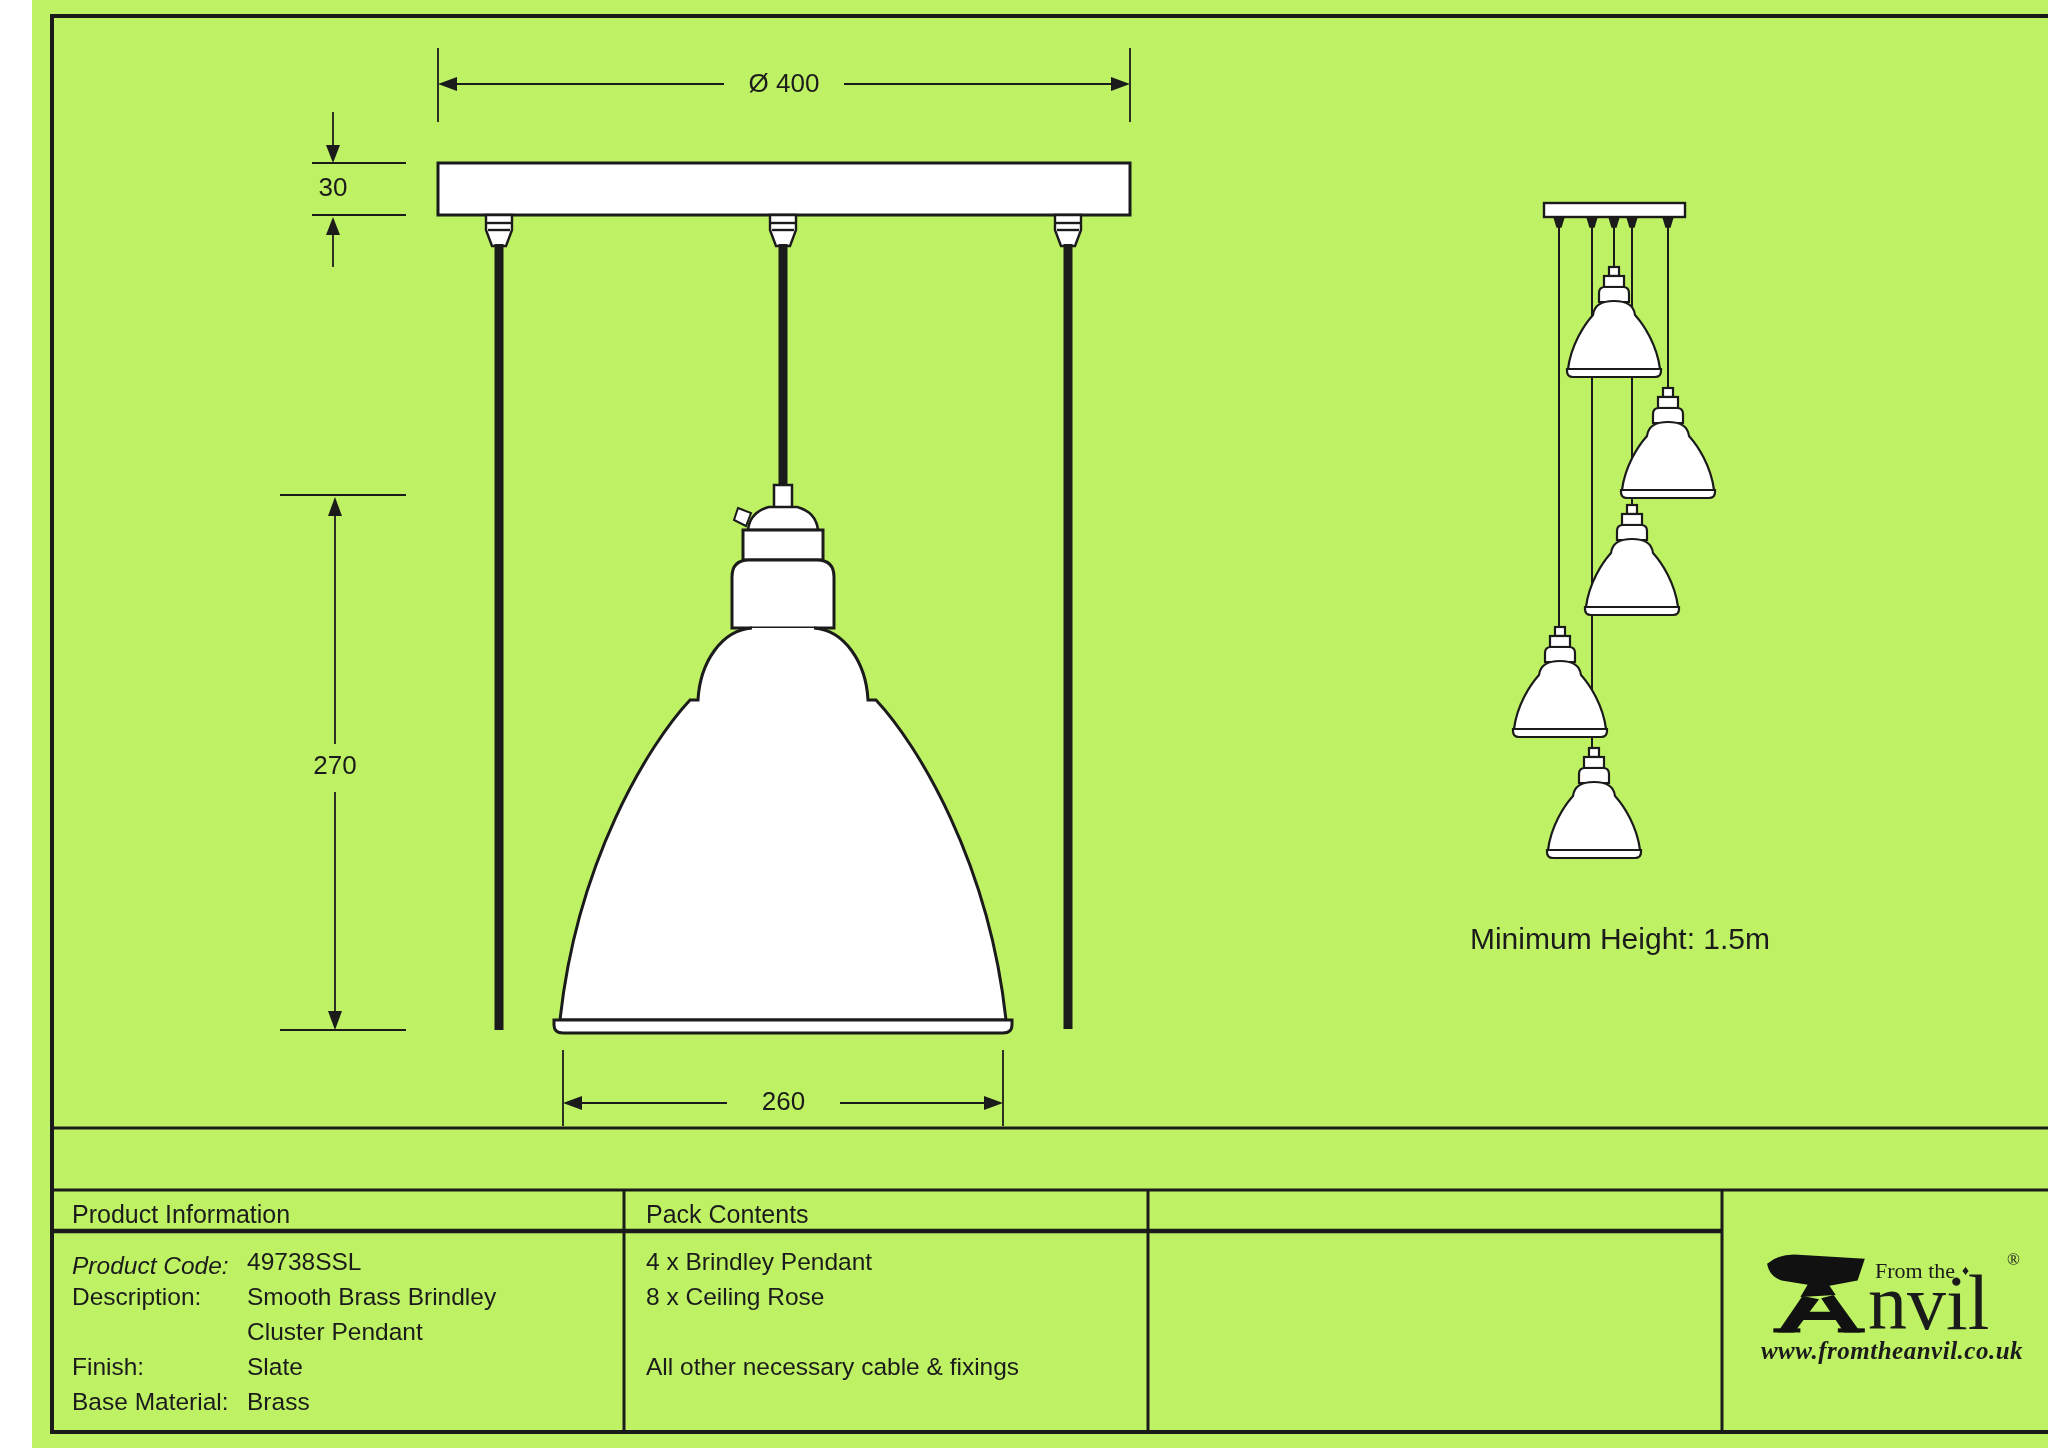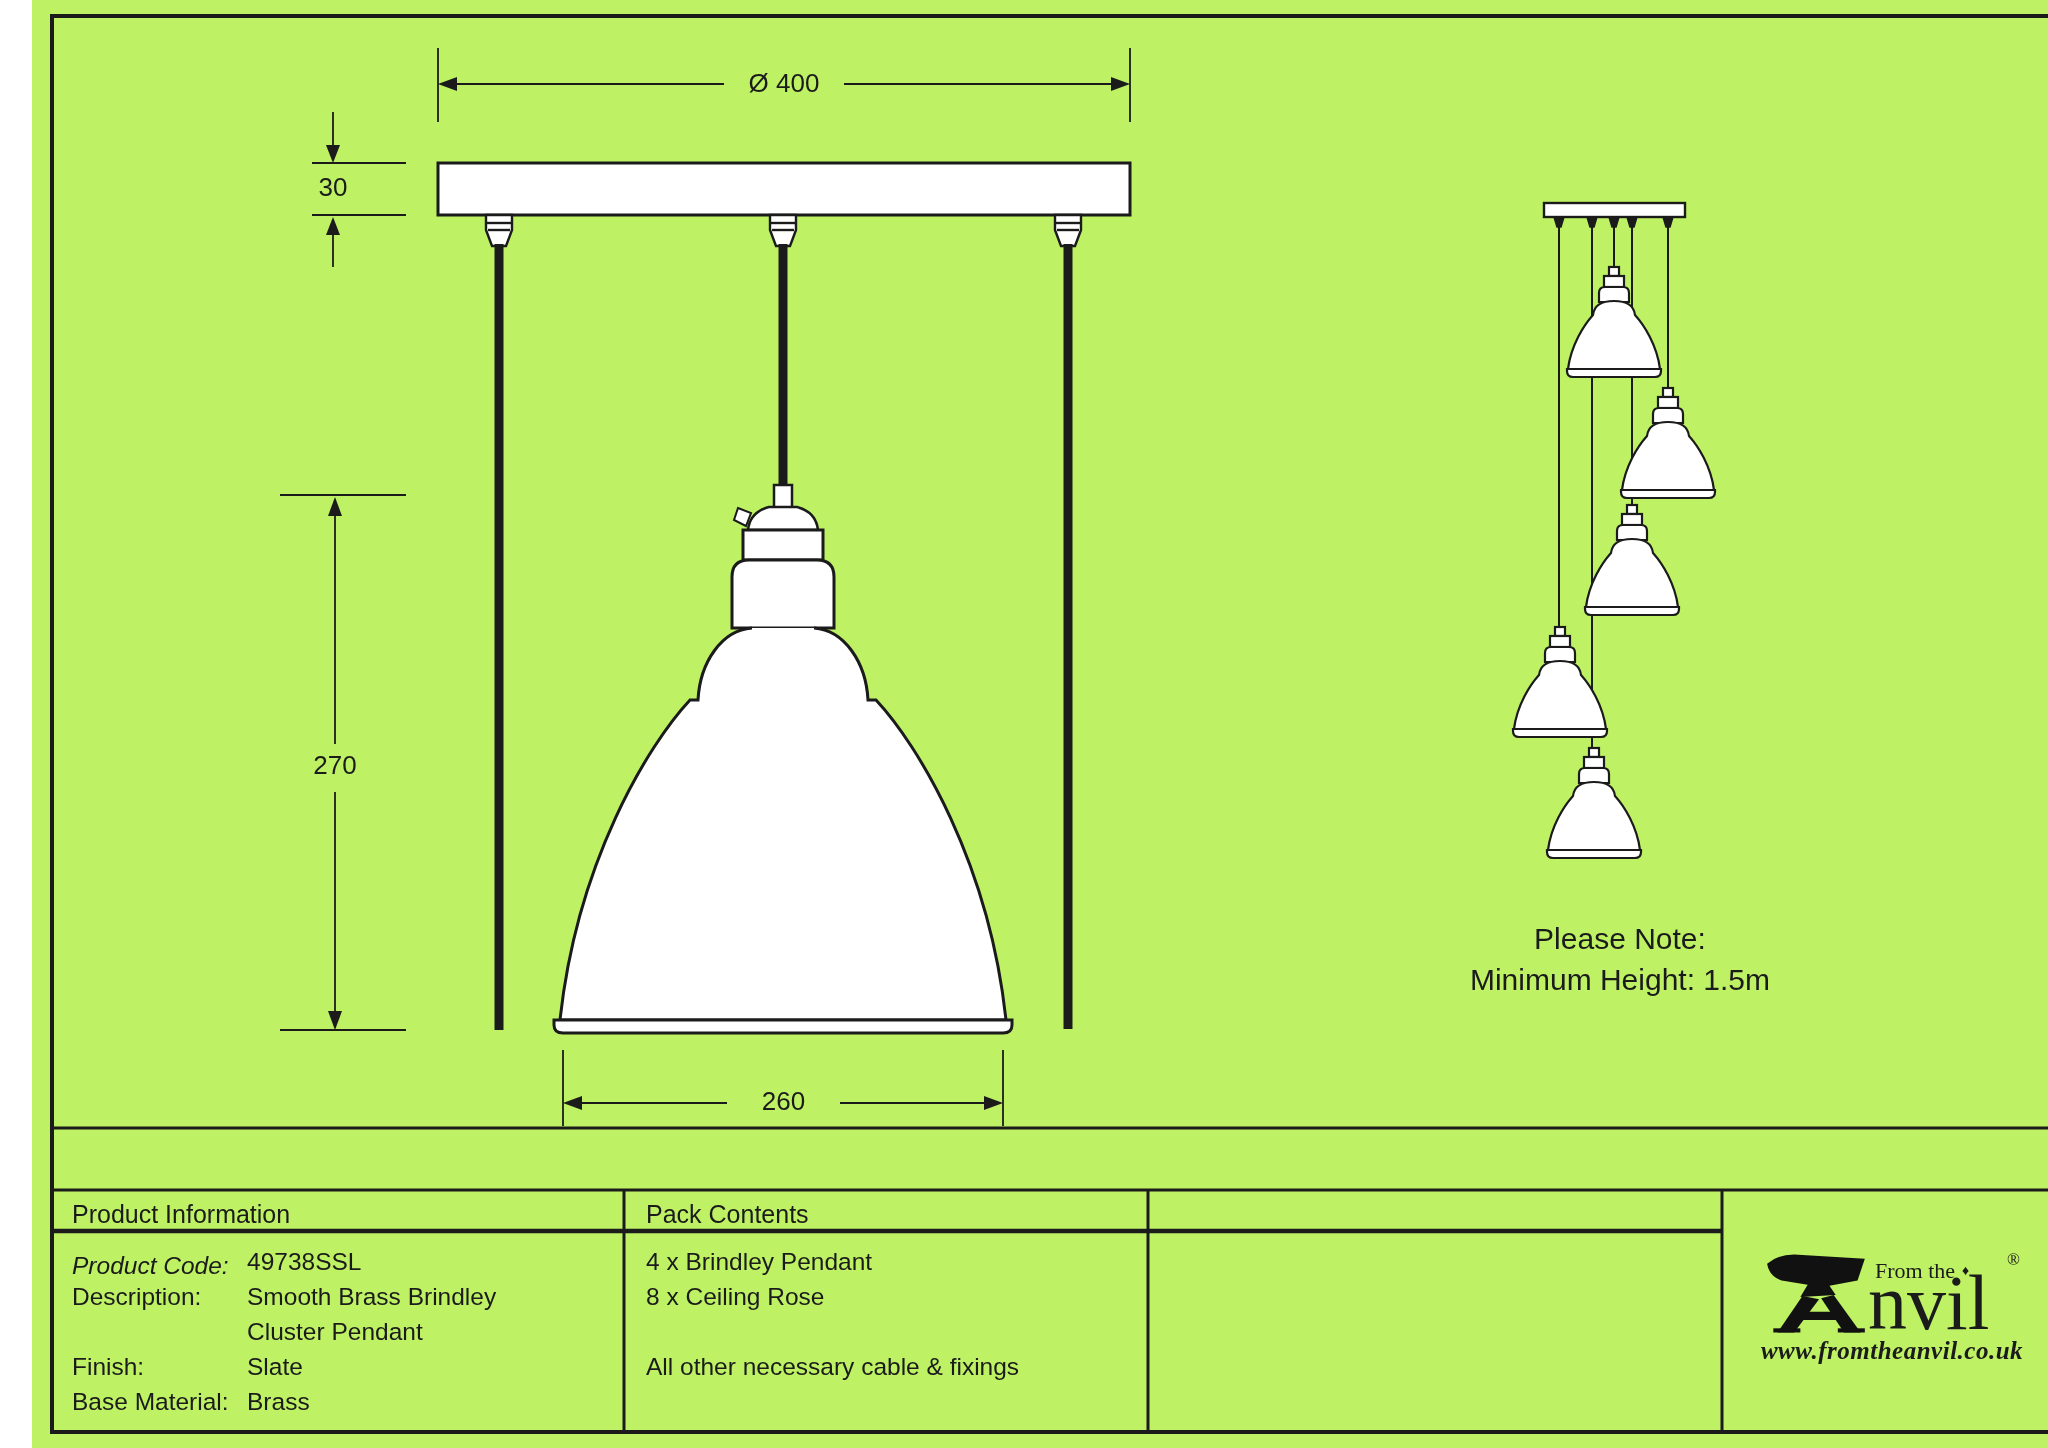--- a/index.html
+++ b/index.html
@@ -137,21 +137,20 @@
       <use href="#mini" x="1562" y="748"></use>
     </g>
   </svg>
 
   <div class="txt dim" style="left:692px;top:68px;width:120px;">Ø 400</div>
   <div class="txt dim" style="left:271px;top:172px;width:60px;">30</div>
   <div class="txt dim" style="left:263px;top:750px;width:80px;">270</div>
   <div class="txt dim" style="left:695px;top:1086px;width:113px;">260</div>
 
   <div class="txt cluster-note" style="left:1388px;top:918px;width:400px;">
-    <div>Please Note:</div>
     <div>Minimum Height: 1.5m</div>
   </div>
 
 
   <div class="txt th" style="left:40px;top:1199px;">Product Information</div>
   <div class="txt th" style="left:614px;top:1199px;">Pack Contents</div>
 
   <div>
     <div class="txt cell-label" style="left:40px;top:1251px;font-style:italic;">Product Code:</div>
     <div class="txt cell-value" style="left:215px;top:1247px;">49738SSL</div>

